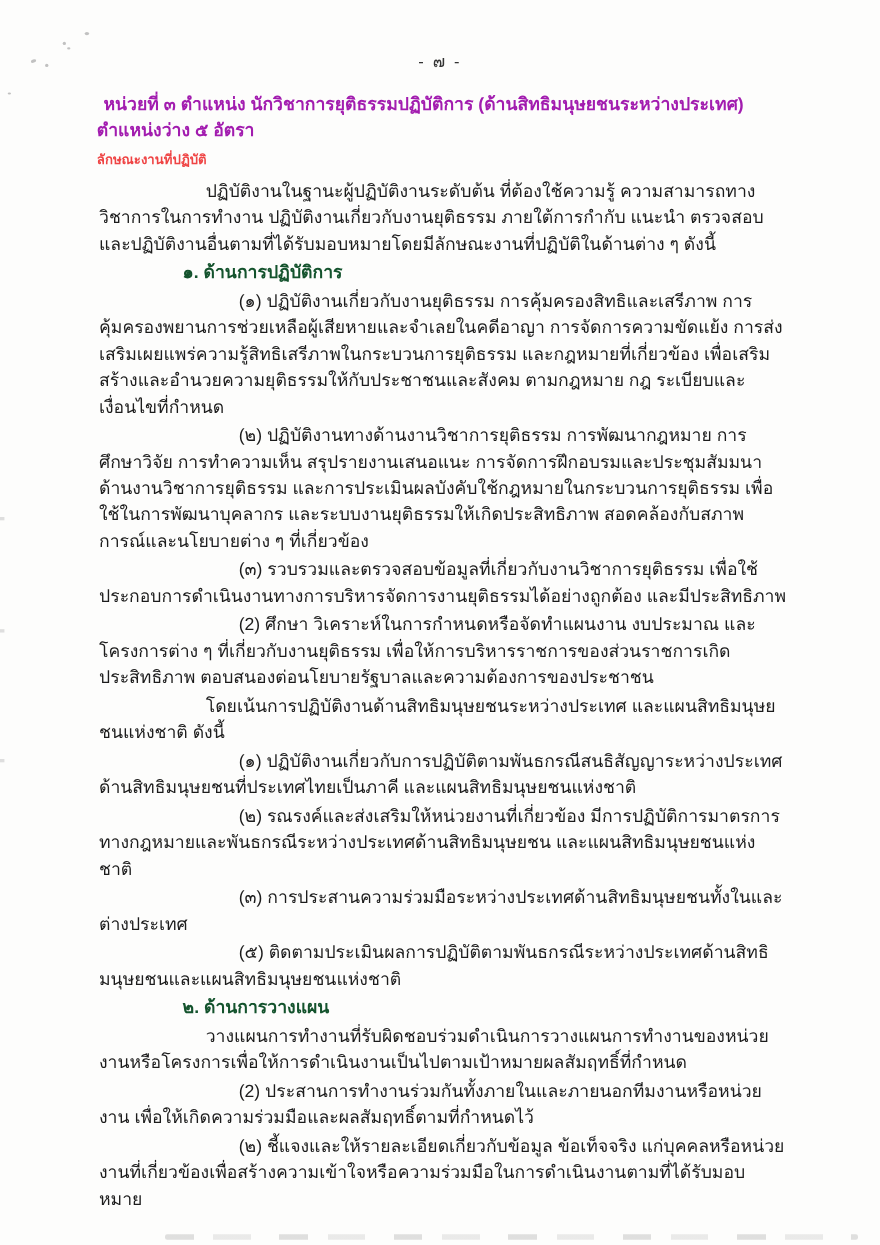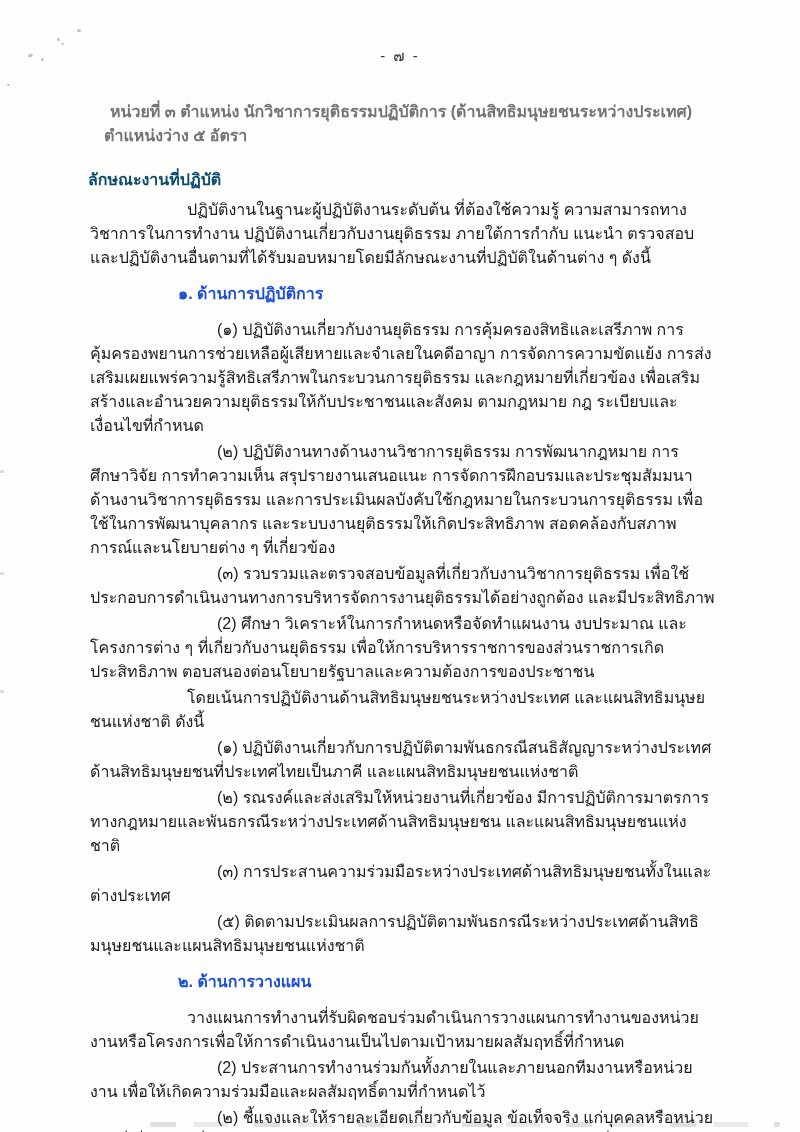--- a/index.html
+++ b/index.html
@@ -14,33 +14,33 @@
   }
   .page-number {
     position:absolute; top:44px; left:0; width:100%;
     text-align:center; font-size:15px; color:#333;
     letter-spacing:2px;
   }
   .content {
     position:absolute; top:84px; left:88px; width:630px;
   }
   .title {
-    margin:16px; font-size:16px; font-weight:700; line-height:24px;
-    text-indent:6px; color:#737373;
+    margin:0; font-size:16px; font-weight:700; line-height:24px;
+    text-indent:6px; color:#a21caf;
   }
   .heading {
-    margin:20px 0 0 0; font-size:16px; font-weight:700; line-height:24px;
-    color:#0c4a6e;
+    margin:1px 0 0 0; font-size:12px; font-weight:700; line-height:24px;
+    color:#ef4444;
   }
   p.para { margin:2px; font-size:16px; line-height:24px; text-align:left; }
   .indent-lg { text-indent:97px; margin-top:6px !important; }
   .indent-item { text-indent:127px; }
   .sec {
-    margin:12px; font-size:16px; font-weight:700; line-height:24px;
-    text-indent:78px; color:#1d4ed8;
+    margin:0; font-size:16px; font-weight:700; line-height:24px;
+    text-indent:78px; color:#14532d;
   }
   .sec.gap-top { margin-top:14px; }
   .emphasis { font-weight:400; text-indent:97px; }
   .plain-body { text-indent:97px; }
 
   
   .pencil-marks { position:absolute; top:0; left:0; width:120px; height:100px; pointer-events:none; }
   .pencil-marks span { position:absolute; background:#8f8f8f; border-radius:50%; opacity:.55; }
   .pm1 { left:77px; top:29px;  width:4px; height:3px; }
   .pm2 { left:57px; top:38px;  width:3px; height:3px; }

